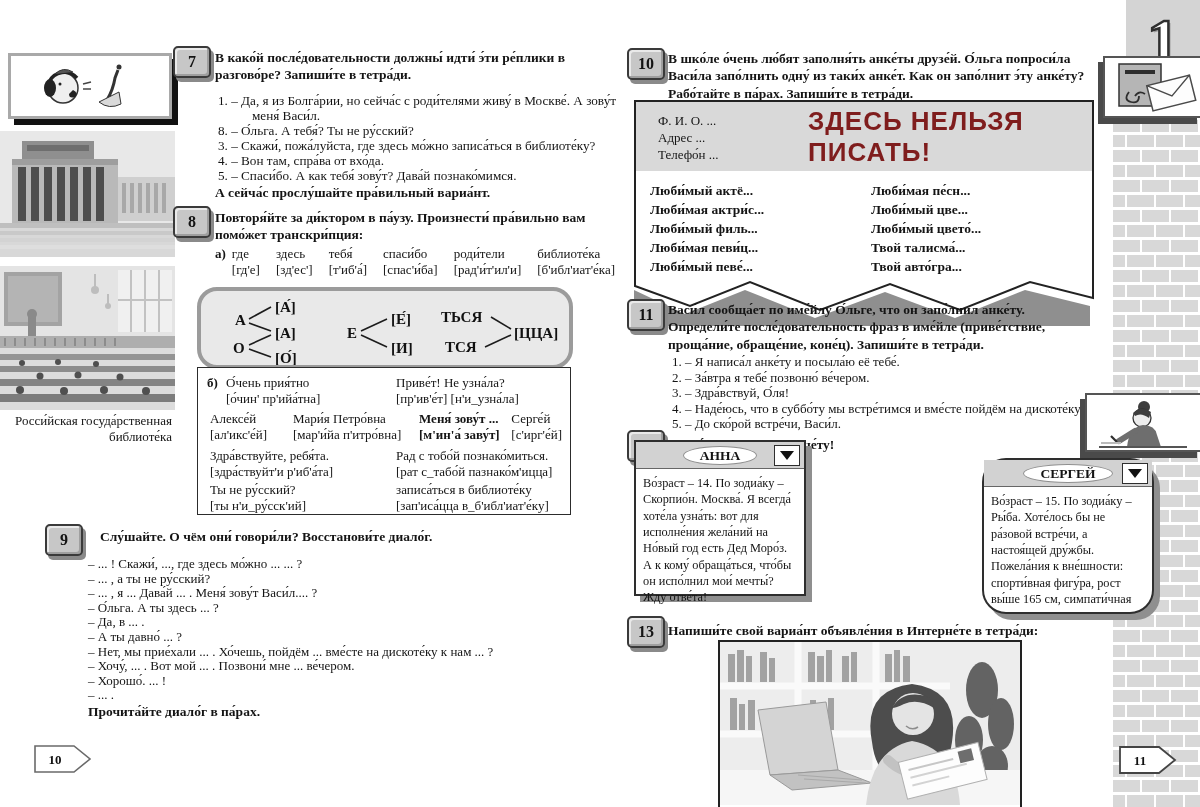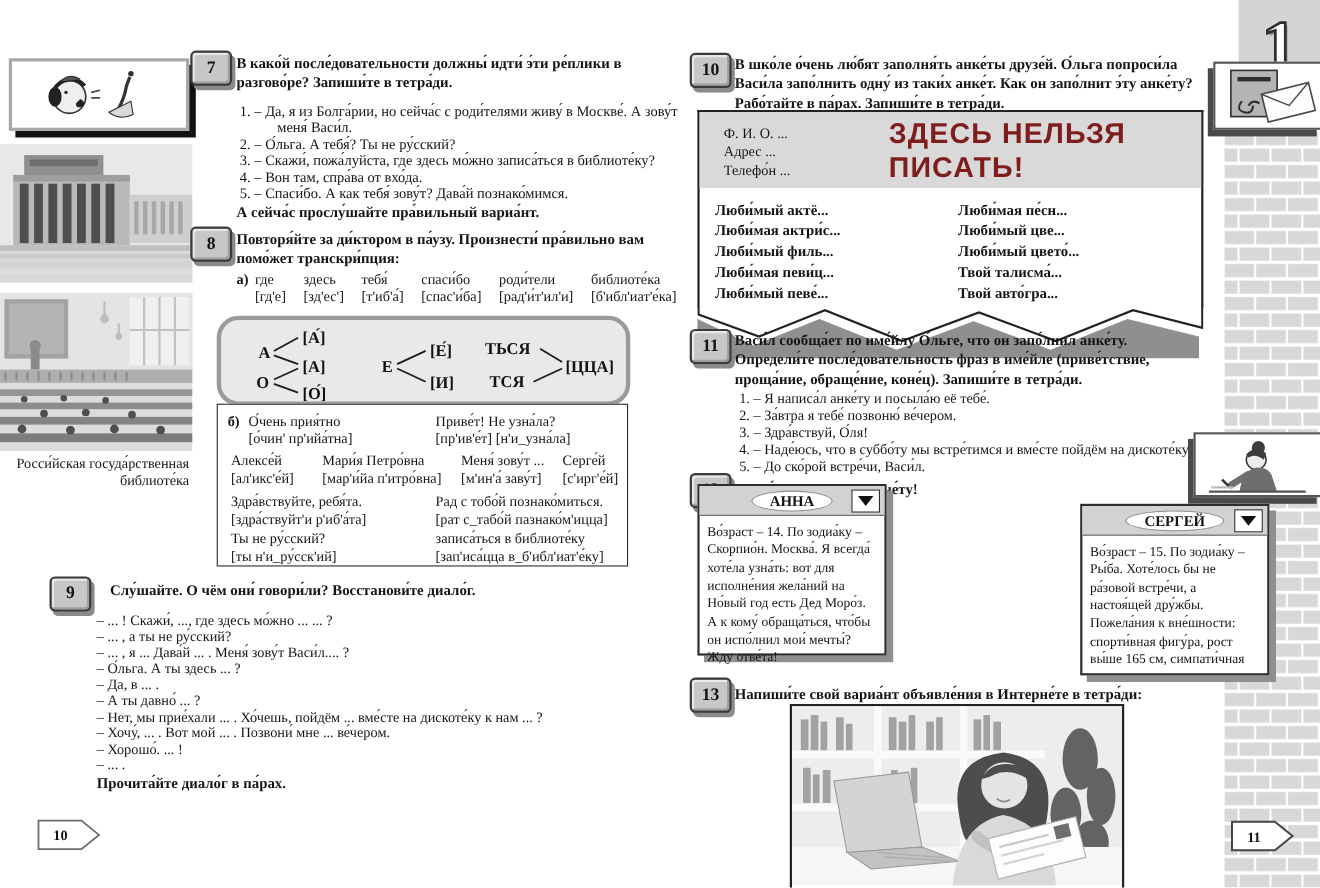--- a/index.html
+++ b/index.html
@@ -99,21 +99,21 @@
       <path d="M88,46 q10,8 22,2 l-2,-12 Z" fill="#d9d9d9" stroke="#333"></path>
     </svg>
   </div>
 
   <div class="abs badge" style="left:173px;top:46px;">
     <span>7</span>
   </div>
   <div class="abs title" style="left:215px;top:49px;width:380px;">В како́й после́довательности должны́ идти́ э́ти ре́плики в разгово́ре? Запиши́те в тетра́ди.</div>
   <div class="abs btxt" style="left:218px;top:93px;width:400px;">
     <div class="hang">1. – Да, я из Болга́рии, но сейча́с с роди́телями живу́ в Москве́. А зову́т меня́ Васи́л.</div>
-    <div class="hang">2. – О́льга. А тебя́? Ты не ру́сский?</div>
+    <div class="hang">8. – О́льга. А тебя́? Ты не ру́сский?</div>
     <div class="hang">3. – Скажи́, пожа́луйста, где здесь мо́жно записа́ться в библиоте́ку?</div>
     <div class="hang">4. – Вон там, спра́ва от вхо́да.</div>
     <div class="hang">5. – Спаси́бо. А как тебя́ зову́т? Дава́й познако́мимся.</div>
   </div>
   <div class="abs title" style="left:215px;top:184px;width:400px;">А сейча́с прослу́шайте пра́вильный вариа́нт.</div>
 
   <div class="abs" style="left:0;top:131px;">
     <svg width="175" height="126" viewBox="0 0 175 126">
       <rect width="175" height="126" fill="#e8e8e8"></rect>
       <rect x="0" y="92" width="175" height="34" fill="#d8d8d8"></rect>
@@ -221,21 +221,21 @@
     </div>
     <div class="abs" style="left:12px;top:43px;width:352px;display:flex;gap:10px;">
       <div class="cell" style="width:78px;">
         <div class="w">Алексе́й</div>
           <div class="t">[ал'икс'е́й]</div>
       </div>
       <div class="cell" style="width:124px;">
         <div class="w">Мари́я Петро́вна</div>
           <div class="t">[мар'и́йа п'итро́вна]</div>
       </div>
-      <div class="cell" style="width:88px;">
+      <div class="cell" style="width:88px;font-weight:bold;">
         <div class="w">Меня́ зову́т ...</div>
           <div class="t">[м'ин'а́ заву́т]</div>
       </div>
       <div class="cell">
         <div class="w">Серге́й</div>
           <div class="t">[с'ирг'е́й]</div>
       </div>
     </div>
     <div class="abs" style="left:12px;top:80px;width:352px;display:flex;">
       <div class="cell" style="width:186px;">
@@ -431,21 +431,21 @@
 
   <div class="abs card" style="left:634px;top:440px;width:168px;height:152px;">
     <div class="card-head">
       <span class="card-name">АННА</span>
       <span class="dd">
           <span class="dd-tri"></span>
         </span>
     </div>
     <div class="card-body">Во́зраст – 14. По зодиа́ку – Скорпио́н. Москва́. Я всегда́ хоте́ла узна́ть: вот для исполне́ния жела́ний на Но́вый год есть Дед Моро́з. А к кому́ обраща́ться, что́бы он испо́лнил мои́ мечты́? Жду отве́та!</div>
   </div>
-  <div class="abs card" style="left:982px;top:458px;width:168px;height:152px;">
+  <div class="abs card" style="left:982px;top:458px;width:168px;height:152px;border-radius:24px;">
     <div class="card-head">
       <span class="card-name">СЕРГЕЙ</span>
       <span class="dd">
           <span class="dd-tri"></span>
         </span>
     </div>
     <div class="card-body">Во́зраст – 15. По зодиа́ку – Ры́ба. Хоте́лось бы не ра́зовой встре́чи, а настоя́щей дру́жбы. Пожела́ния к вне́шности: спорти́вная фигу́ра, рост вы́ше 165 см, симпати́чная</div>
   </div>
 
   <div class="abs badge" style="left:627px;top:616px;">

